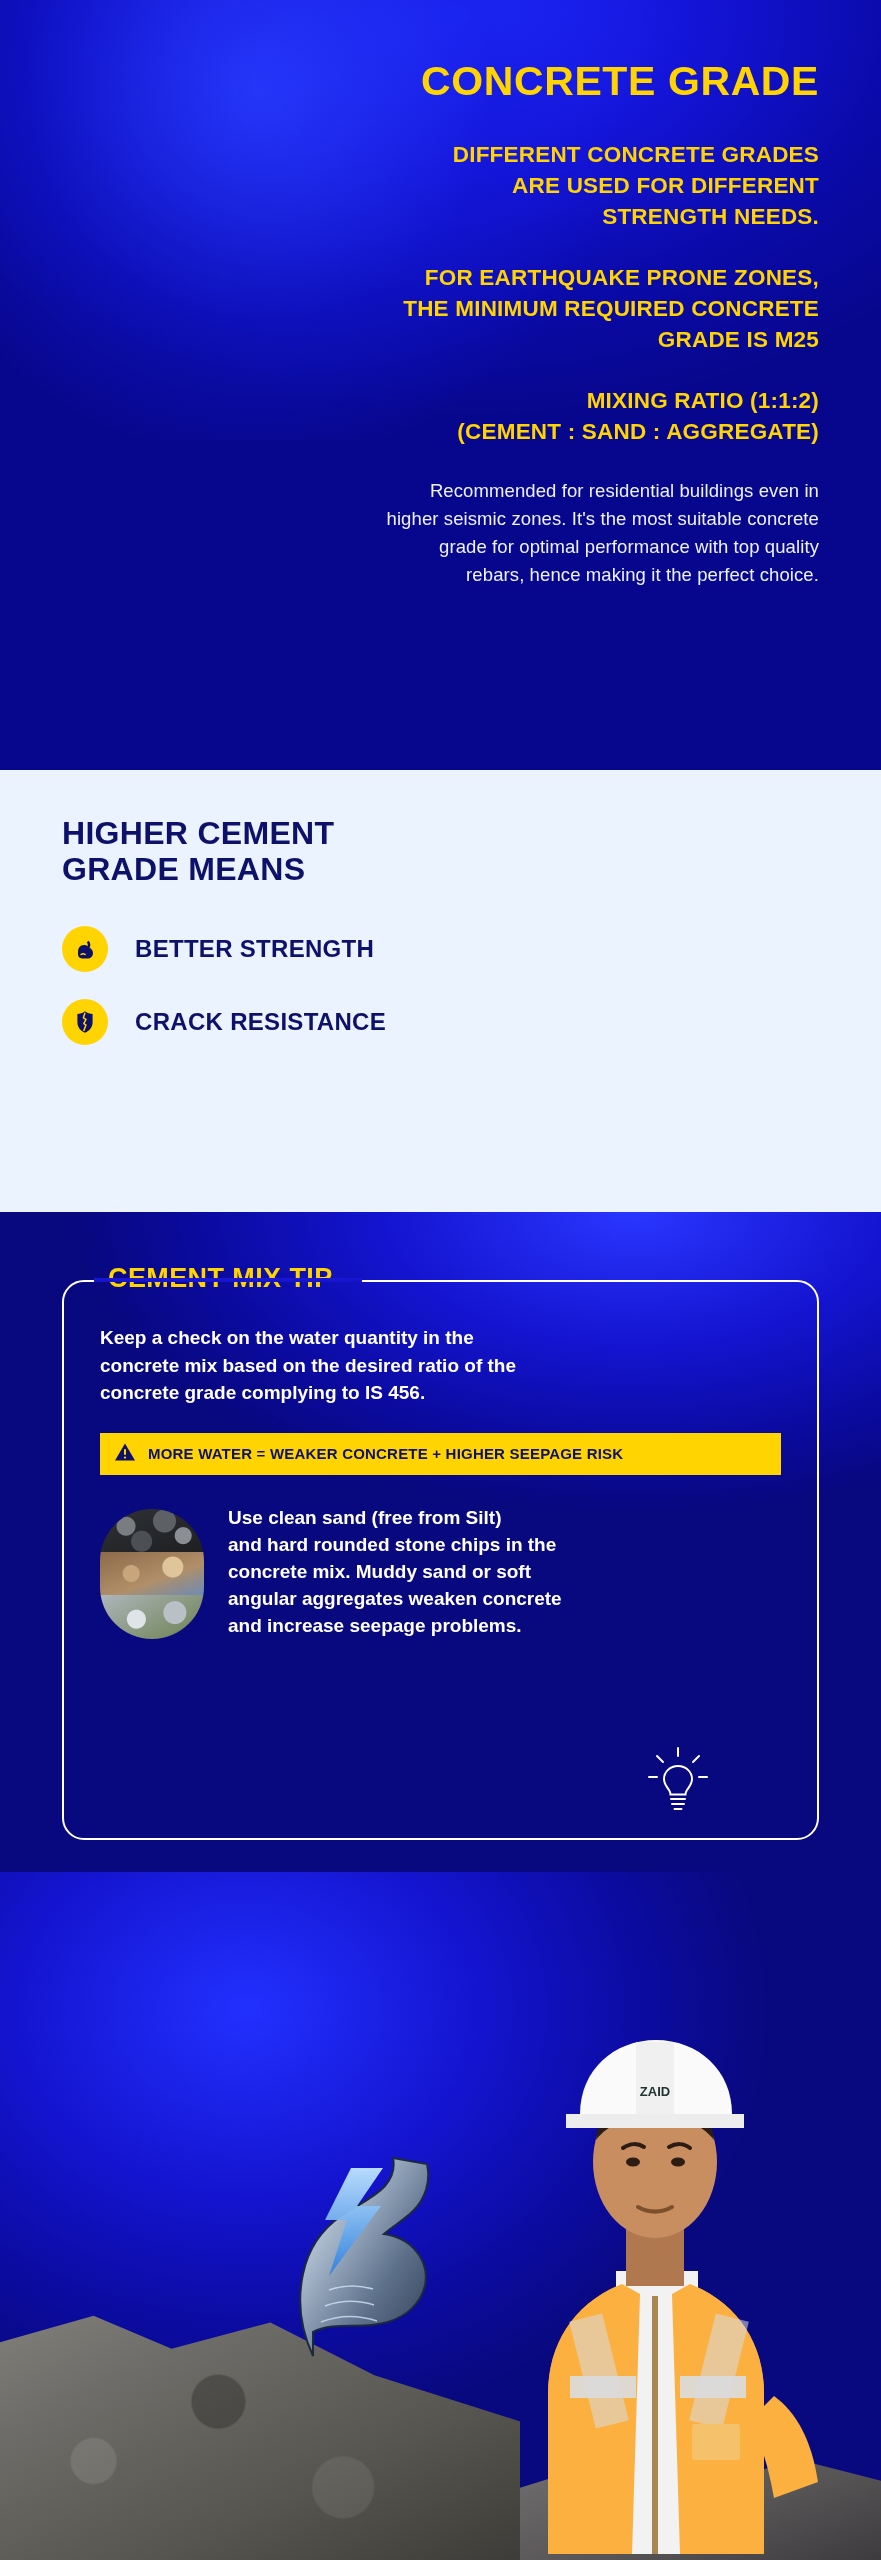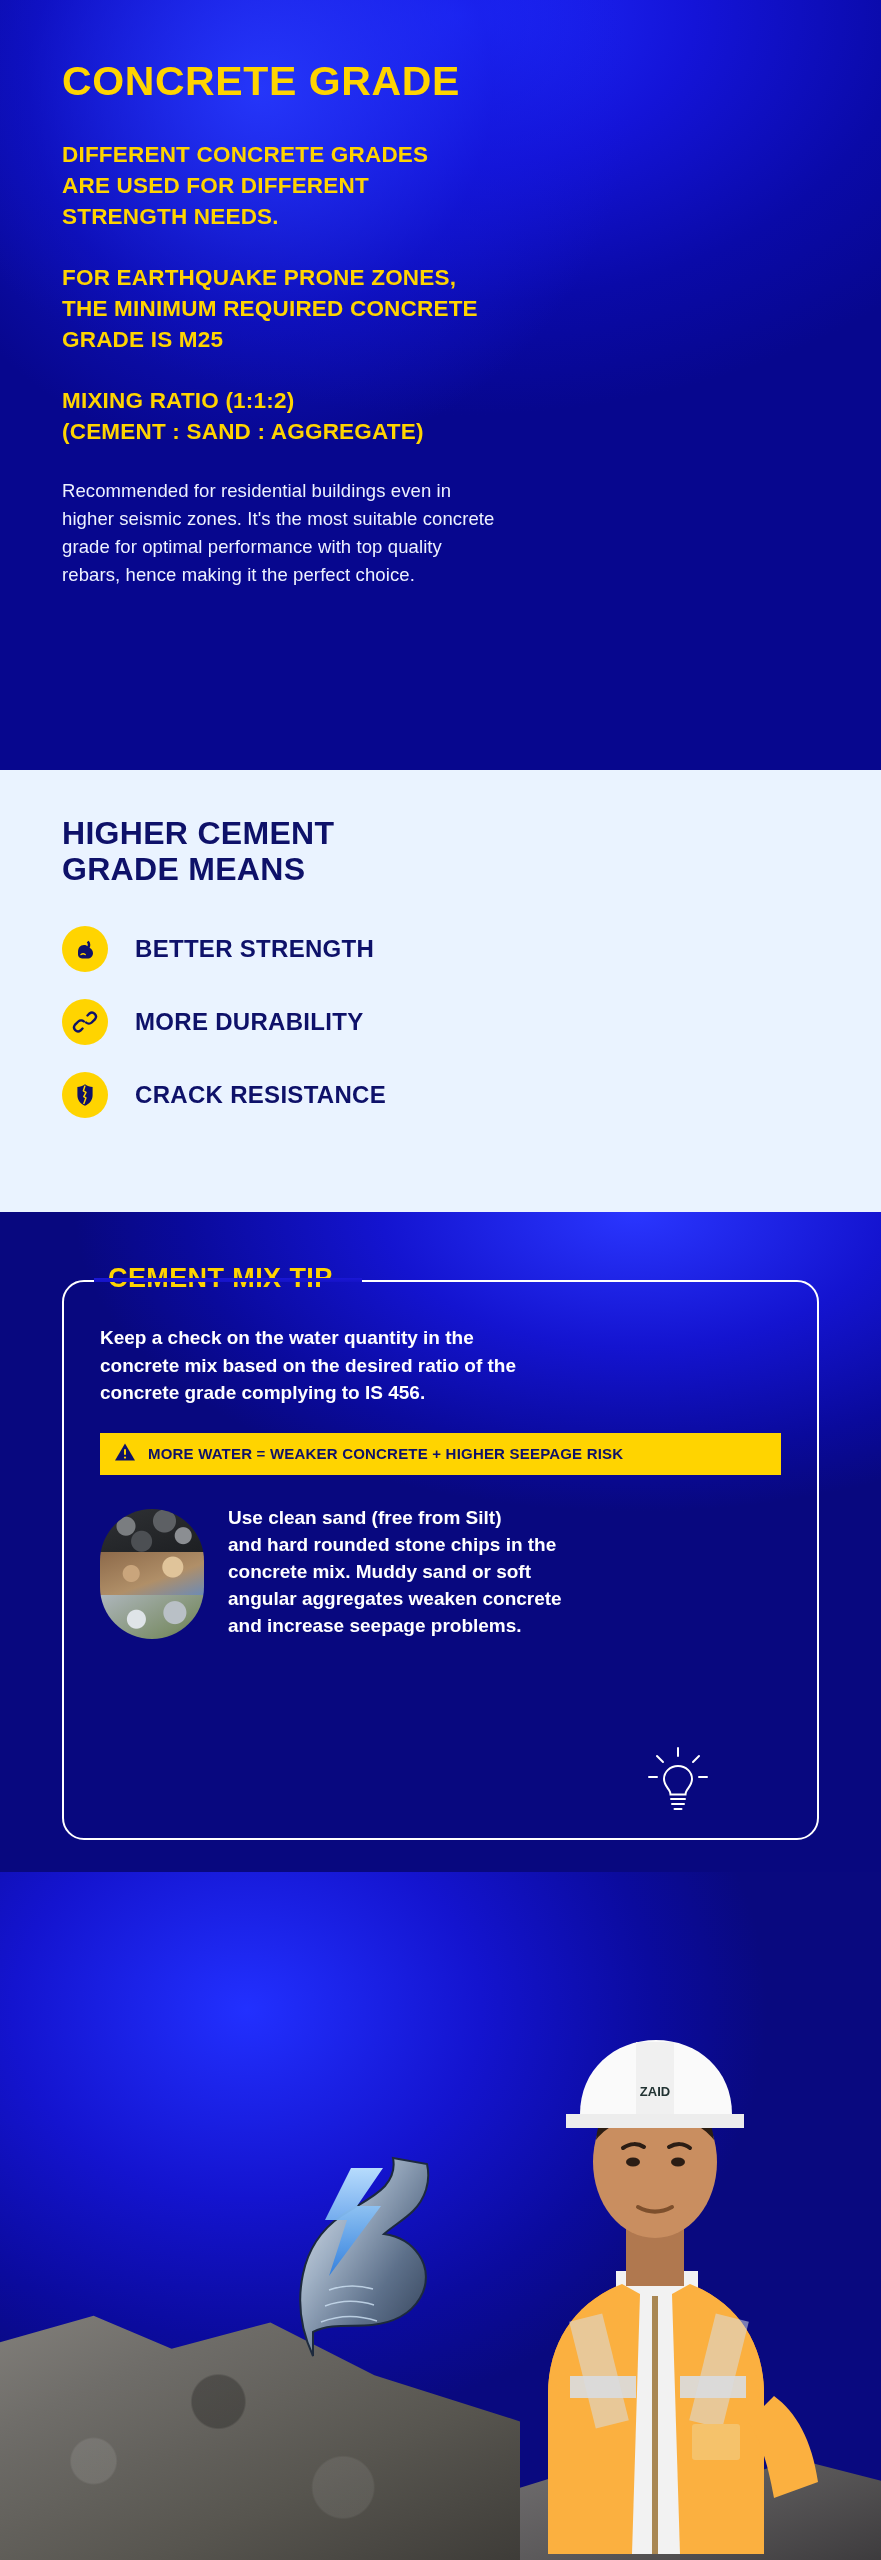--- a/index.html
+++ b/index.html
@@ -19,20 +19,21 @@
 
   
   .sec-grade {
     position: relative;
     height: 770px;
     background:
       radial-gradient(ellipse 620px 400px at 52% 2%, #1f2bff 0%, #1414d8 38%, #0a0aa8 72%, #07078e 100%),
       linear-gradient(180deg,#1a16e0 0%, #0d0bb0 60%, #090990 100%);
     padding: 60px 62px 0 62px;
     overflow: hidden;
+    text-align: right;
   }
   .sec-grade::before{
     content:"";
     position:absolute;
     left:-120px; top:-260px;
     width:760px; height:700px;
     background: radial-gradient(circle at 50% 50%, rgba(40,60,255,.85) 0%, rgba(20,25,220,.45) 45%, rgba(10,10,160,0) 72%);
     pointer-events:none;
   }
   .sec-grade > * { position: relative; z-index: 2; }
@@ -280,31 +281,20 @@
     <div class="benefit-row">
       <span class="benefit-icon">
         <svg width="26" height="26" viewBox="0 0 26 26" aria-hidden="true">
           <path d="M6 16c0-4 2-7 6-7 1.6 0 2.6.5 3.4 1.2.6-1.3.4-2.8-.6-3.9l1.8-1.5c1.9 2 2.2 4.7 1 7 2 1 3.4 3 3.4 5.4 0 3-2.4 5.3-5.6 5.3H10c-2.4 0-4-1.7-4-3.9z" fill="#0e1169"></path>
           <path d="M9 18.5c1.2-.9 3-.9 4.2 0" stroke="#ffd400" stroke-width="1.4" fill="none" stroke-linecap="round"></path>
         </svg>
       </span>
       <span class="benefit-label">BETTER STRENGTH</span>
     </div>
 
-    <div class="benefit-row">
-      <span class="benefit-icon">
-        <svg width="26" height="26" viewBox="0 0 26 26" aria-hidden="true">
-          <g stroke="#0e1169" stroke-width="2.4" fill="none" stroke-linecap="round">
-            <path d="M15.5 6.5l2-2a4 4 0 0 1 5.6 5.6l-3.4 3.4a4 4 0 0 1-5.6 0"></path>
-            <path d="M10.5 19.5l-2 2a4 4 0 0 1-5.6-5.6l3.4-3.4a4 4 0 0 1 5.6 0"></path>
-          </g>
-        </svg>
-      </span>
-      <span class="benefit-label">MORE DURABILITY</span>
-    </div>
 
     <div class="benefit-row">
       <span class="benefit-icon">
         <svg width="26" height="26" viewBox="0 0 26 26" aria-hidden="true">
           <path d="M13 2.2c2.4 1.8 5 2.7 7.6 2.9v8.1c0 5-3.2 8.6-7.6 10.6C8.6 21.8 5.4 18.2 5.4 13.2V5.1c2.6-.2 5.2-1.1 7.6-2.9z" fill="#0e1169"></path>
           <path d="M13 3.6l-1.6 5.2 2.6 1.6-2.2 4.2 2.1 1.3-2.2 6" stroke="#ffd400" stroke-width="1.5" fill="none" stroke-linejoin="round"></path>
         </svg>
       </span>
       <span class="benefit-label">CRACK RESISTANCE</span>
     </div>

